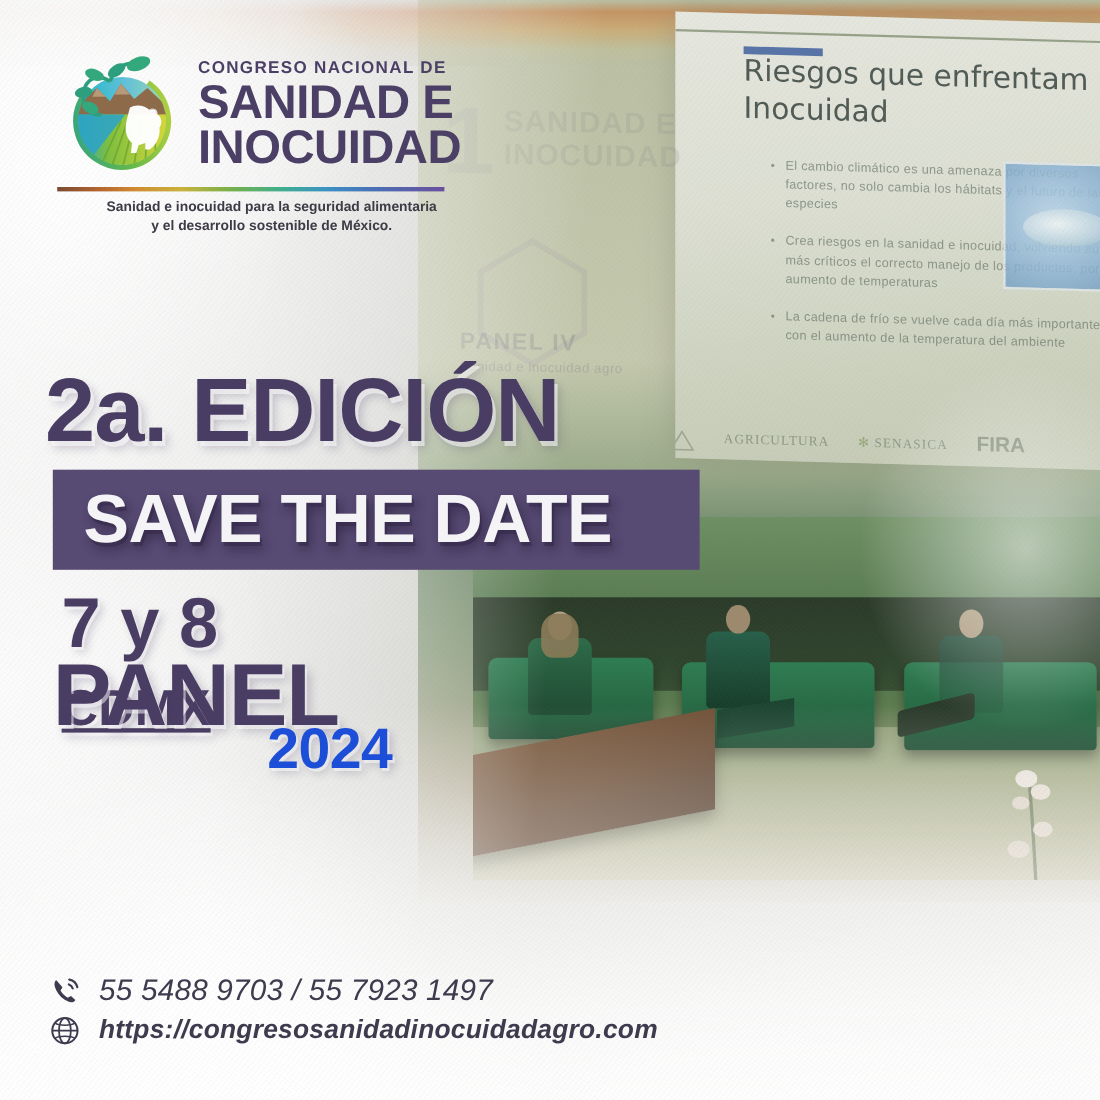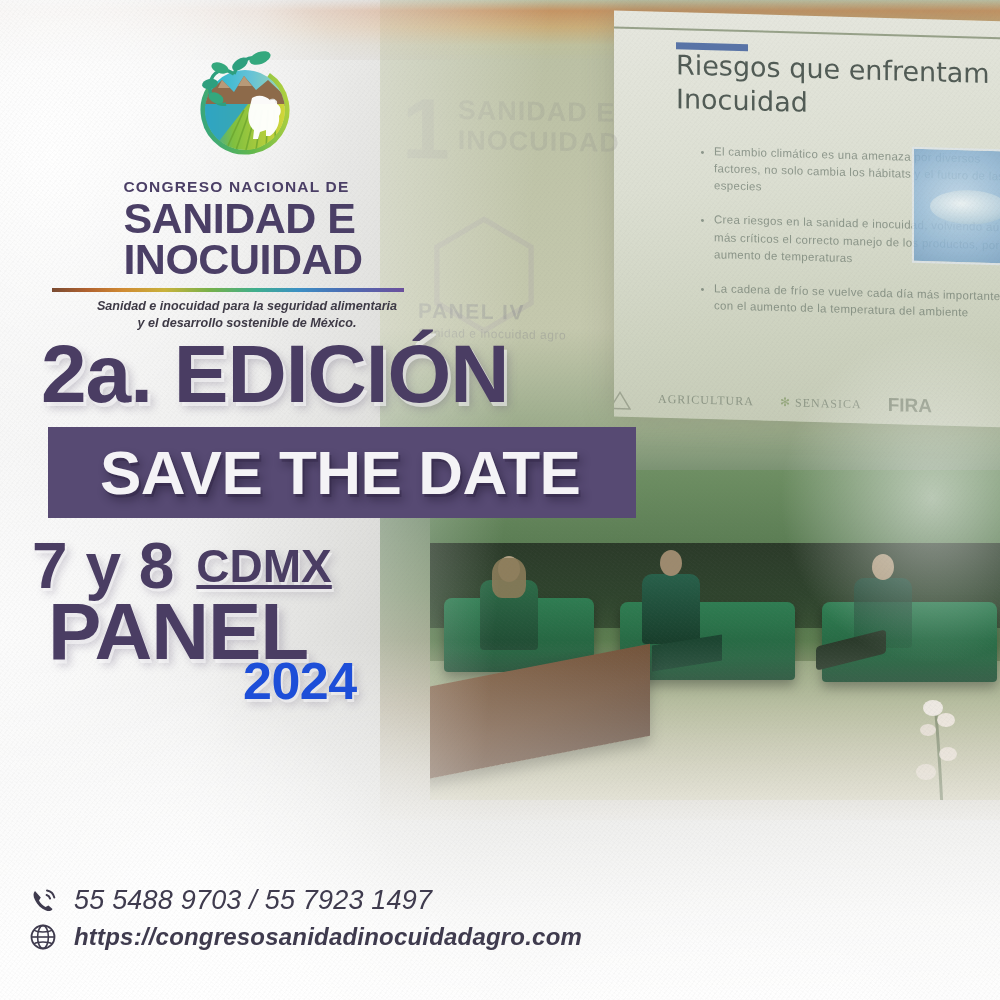--- a/index.html
+++ b/index.html
@@ -216,21 +216,21 @@
       repeating-linear-gradient(-52deg, rgba(120,120,120,.08) 0 1px, rgba(255,255,255,0) 1px 4px);
   }
 
   
   .fg { position:absolute; inset:0; }
 
   
   .logo-block {
     position:absolute; left:48px; top:40px; width:390px;
   }
-  .logo-row { display:flex; align-items:center; gap:10px;flex-direction:column; }
+  .logo-row { display:flex; align-items:center; gap:10px; }
   .emblem { width:122px; height:122px; flex:0 0 auto; position:relative; }
   .logo-text { padding-top:6px; }
   .logo-l1 {
     font-size:15.5px; font-weight:700; letter-spacing:1.2px;
     color:#4b3f66;
   }
   .logo-l2 {
     font-size:43px; font-weight:700; letter-spacing:-0.5px; line-height:.95;
     color:#4b3f66; margin-top:2px;
   }
@@ -243,47 +243,47 @@
     color:#4b3f66; margin-top:1px;
   }
   .logo-divider {
     margin:8px 0 6px 4px; width:352px; height:4px;
     background: linear-gradient(90deg,
       #7a4b32 0%, #b1622f 10%, #d08a33 20%, #c9b23c 32%,
       #76b04a 45%, #3fae8e 58%, #3c90c4 70%, #4a6fb5 82%, #6b4f9c 100%);
   }
   .logo-tagline {
     margin-left:44px; width:310px; text-align:center;
-    font-size:12.6px; font-style:italic; font-weight:700; line-height:1.38;
+    font-size:12.6px; font-weight:700; line-height:1.38;
     color:#3e3a46;
   }
 
   
   .edicion {
     position:absolute; left:41px; top:333px;
     font-size:82px; font-weight:700; letter-spacing:-1px; line-height:1;
     color:#4a3d63;
     text-shadow: 3px 4px 0 rgba(255,255,255,.55), 5px 6px 9px rgba(90,80,110,.30);
   }
   .save-band {
     position:absolute; left:48px; top:427px; width:588px; height:91px;
     background:#574a73;
   }
   .save-text {
     position:absolute; left:0; top:50%; transform:translateY(-50%);
-    width:100%; padding-left:52px; box-sizing:border-box;
+    width:100%; padding-left:28px; box-sizing:border-box;
     font-size:62px; font-weight:700; letter-spacing:-0.5px; line-height:1;
     color:#f4f3f6;
     text-shadow: 2px 3px 0 rgba(40,30,60,.35), 4px 6px 10px rgba(25,18,40,.45);
   }
 
   
   .date-row1 {
-    position:absolute; left:32px; top:534px;
-    display:flex; align-items:center; gap:22px;
+    position:absolute; left:56px; top:534px;
+    display:flex; align-items:flex-start; gap:22px;flex-direction:column;
   }
   .d-days {
     font-size:64px; font-weight:700; line-height:1; color:#4a3d63;
     text-shadow: 2px 3px 0 rgba(255,255,255,.5), 4px 5px 8px rgba(90,80,110,.28);
   }
   .d-city {
     font-size:46px; font-weight:700; letter-spacing:0px; line-height:1; color:#4a3d63;
     text-shadow: 2px 3px 0 rgba(255,255,255,.5), 4px 5px 8px rgba(90,80,110,.28);
     text-decoration: underline;
   }
@@ -293,21 +293,21 @@
     text-shadow: 2px 4px 0 rgba(255,255,255,.5), 5px 6px 9px rgba(90,80,110,.28);
   }
   .d-year {
     position:absolute; left:243px; top:655px;
     font-size:52px; font-weight:700; letter-spacing:-0.5px; line-height:1; color:#1d4ed8;
     text-shadow: 2px 3px 0 rgba(255,255,255,.5), 4px 5px 8px rgba(90,80,110,.28);
   }
 
   
   .contact {
-    position:absolute; left:28px; bottom:42px;
+    position:absolute; left:44px; bottom:42px;
   }
   .c-row { display:flex; align-items:center; gap:16px; margin-bottom:6px; }
   .c-icon { width:30px; height:30px; flex:0 0 auto; }
   .c-text {
     font-size:27px; font-style:italic; font-weight:400; color:#3f3b4e;
     letter-spacing:.2px;
   }
   .c-text.url { font-size:24px;font-weight:bold; }
 </style>
 </head>

